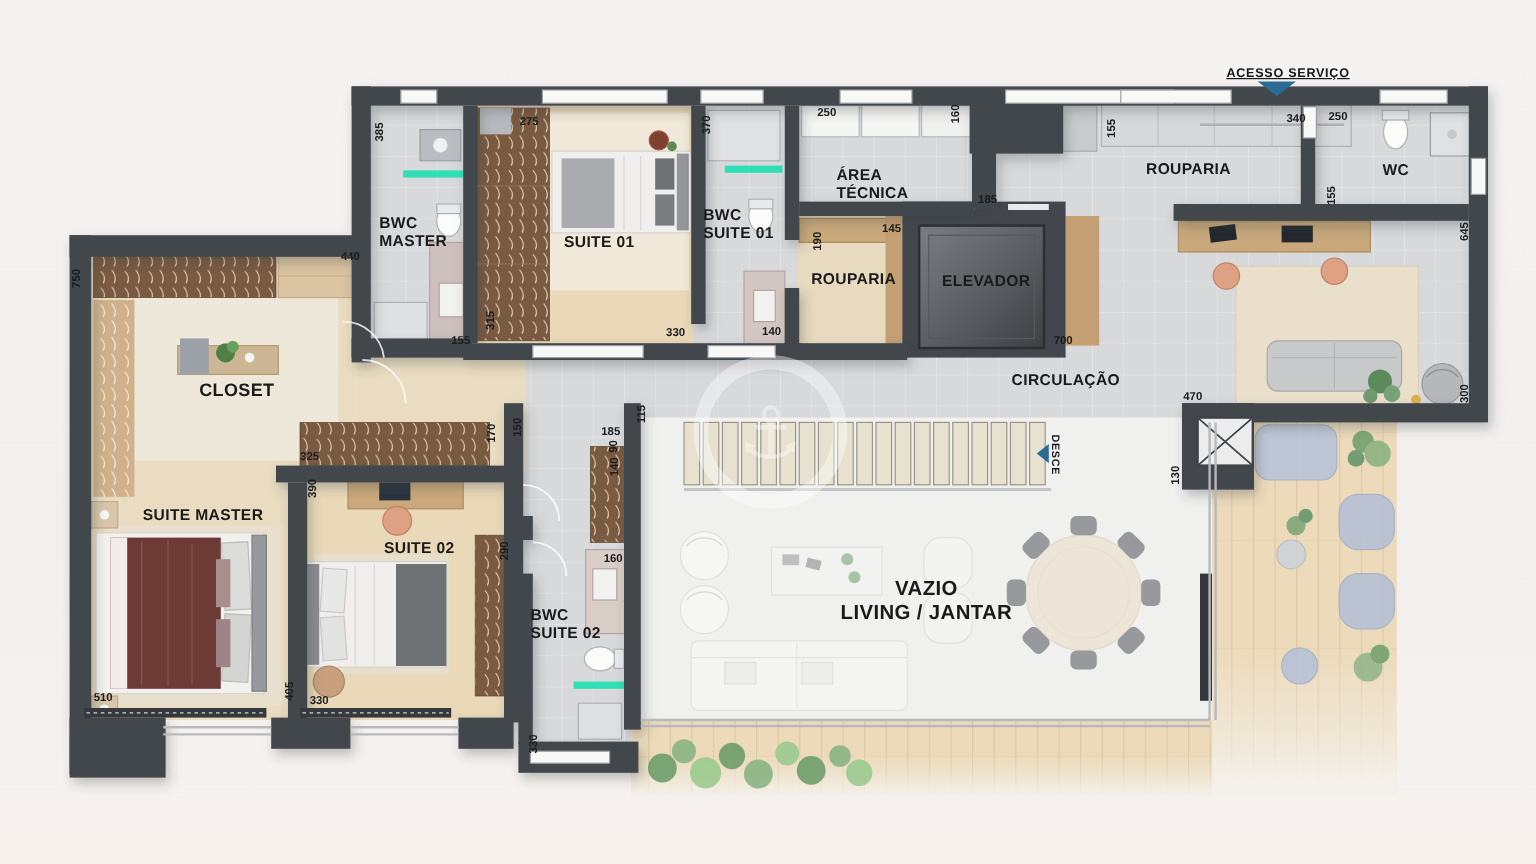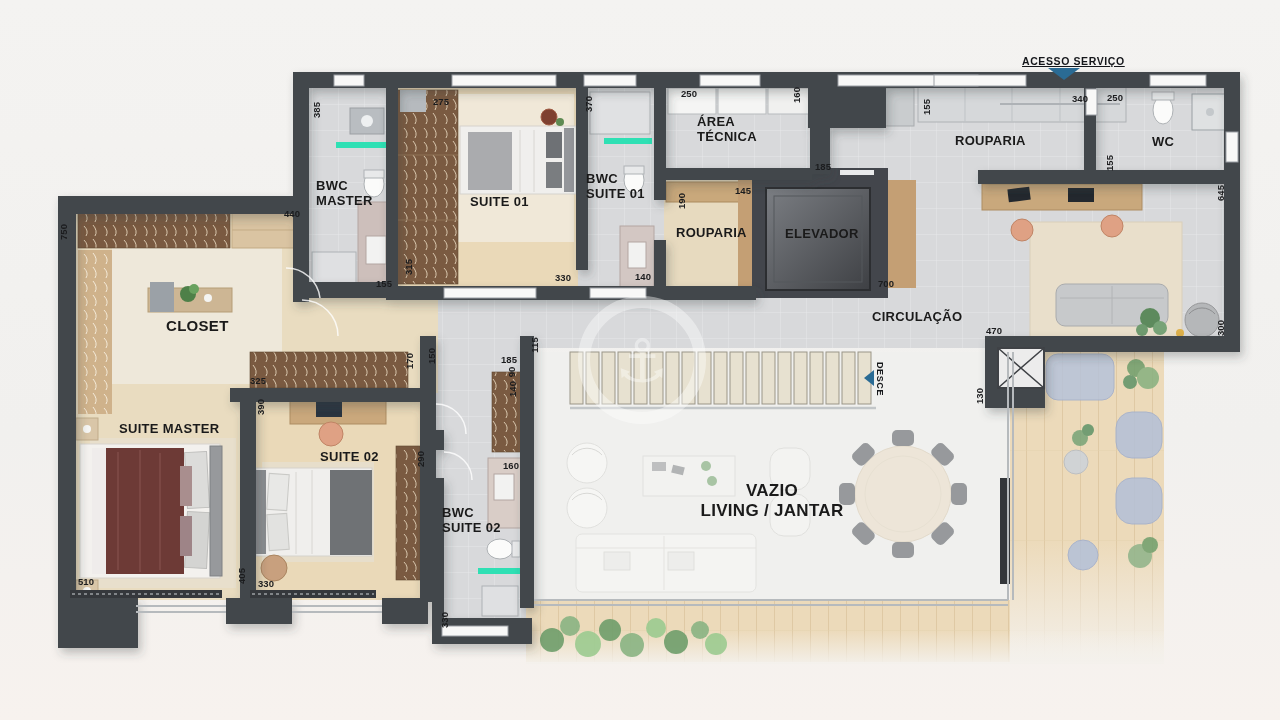--- a/index.html
+++ b/index.html
@@ -378,27 +378,27 @@
 
   <polygon points="1048,68 1080,68 1064,80" fill="#2a6b94"></polygon>
   <polygon points="864,378 874,370 874,386" fill="#2a6b94"></polygon>
 </svg>
 
   <div class="rlabel" style="left:316px;top:178px">BWC
 MASTER</div>
   <div class="rlabel" style="left:470px;top:194px">SUITE 01</div>
   <div class="rlabel" style="left:586px;top:171px">BWC
 SUITE 01</div>
-  <div class="rlabel" style="left:697px;top:114px">ÁREA
+  <div class="rlabel" style="left:697px;top:138px">ÁREA
 TÉCNICA</div>
   <div class="rlabel" style="left:676px;top:225px">ROUPARIA</div>
   <div class="rlabel" style="left:785px;top:226px">ELEVADOR</div>
   <div class="rlabel" style="left:955px;top:133px">ROUPARIA</div>
   <div class="rlabel" style="left:1152px;top:134px">WC</div>
-  <div class="rlabel" style="left:872px;top:309px">CIRCULAÇÃO</div>
+  <div class="rlabel" style="left:843px;top:309px">CIRCULAÇÃO</div>
   <div class="rlabel big" style="left:166px;top:317px">CLOSET</div>
   <div class="rlabel" style="left:119px;top:421px">SUITE MASTER</div>
   <div class="rlabel" style="left:320px;top:449px">SUITE 02</div>
   <div class="rlabel" style="left:442px;top:505px">BWC
 SUITE 02</div>
   <div class="rlabel center" style="left:772px;top:481px">VAZIO
 LIVING / JANTAR</div>
 
   <div class="acc" style="left:1022px;top:56px">ACESSO SERVIÇO</div>
   <div class="desce" style="left:884px;top:362px">DESCE</div>

